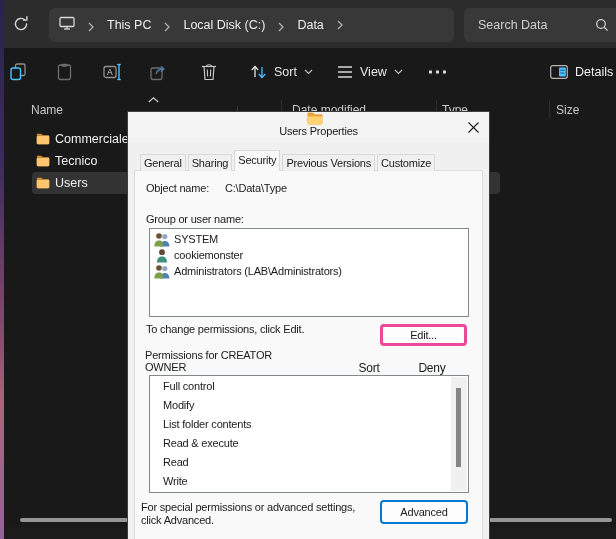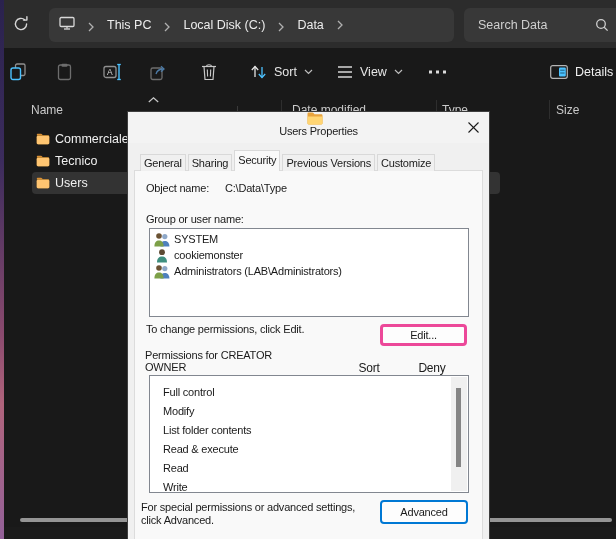--- a/index.html
+++ b/index.html
@@ -72,21 +72,21 @@
   .user-row .uname { margin-left:4px; font-size:11px; color:#1a1a1a; white-space:nowrap; }
   .uicon { width:16px; height:15px; flex:0 0 16px; }
   .uicon svg { display:block; }
 
   .btn { position:absolute; background:#fdfdfd; border:3px solid #ec4899; border-radius:4px;
     font-size:11px; color:#1a1a1a; display:flex; align-items:center; justify-content:center;
     font-family:"Liberation Sans", sans-serif; }
   #advanced-btn { border:2px solid #0078d4; }
 
   #perm-list { left:14px; top:204px; width:320px; height:118px; background:#ffffff;
-    border:1px solid #828790; padding-top:6px; overflow:hidden; position:absolute; }
+    border:1px solid #828790; padding-top:0; overflow:hidden; position:absolute; }
   .perm-row { height:19px; display:flex; align-items:center; padding-left:13px;
     font-size:11px; color:#1a1a1a; }
   #dlg-title, .col-label { font-size:11px; }
   #perm-scrollbar { position:absolute; right:1px; top:1px; bottom:1px; width:16px; background:#f0f0f0; }
   #perm-thumb { position:absolute; left:5px; top:11px; width:5px; height:79px; background:#858585; }
 
   .col-label { position:absolute; text-align:center; font-size:12px; color:#1a1a1a; }
 </style>
 </head>
 <body>

